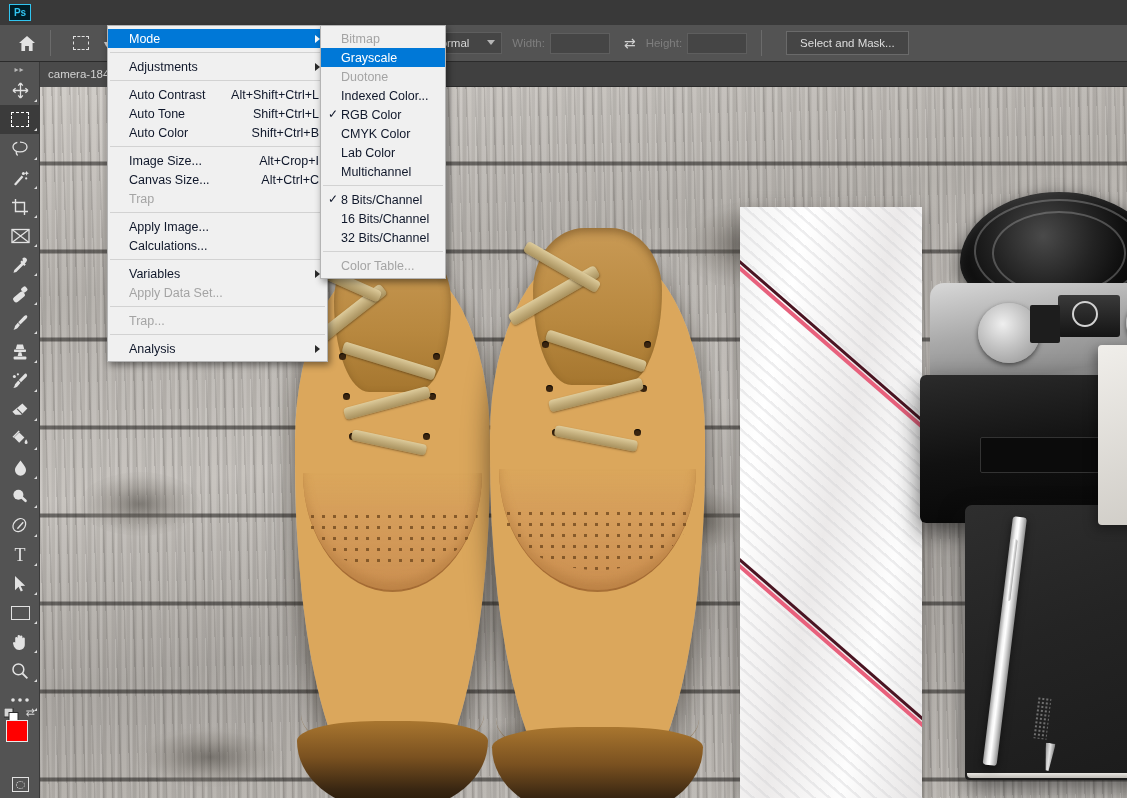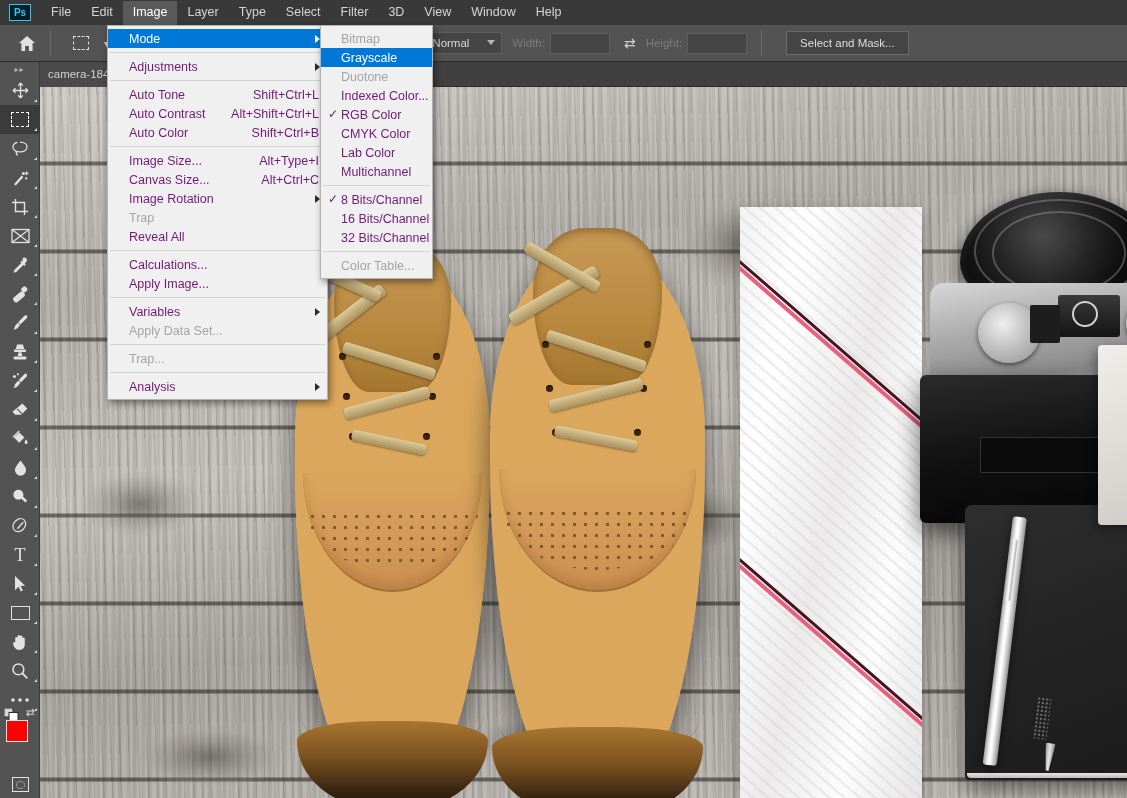--- a/index.html
+++ b/index.html
@@ -319,68 +319,55 @@
     position: absolute; left: 107px; top: 25px; width: 221px;
     background: #f0f0f0;
     border: 1px solid #b4b4b4;
     box-shadow: 2px 3px 7px rgba(0,0,0,0.45);
     padding: 3px 0;
     z-index: 60;
   }
   .mi {
     position: relative; height: 19px;
     display: flex; align-items: center;
-    font-size: 12.5px; color: #701a75;
+    font-size: 12.5px; color: #0f172a;
     padding-left: 21px; padding-right: 8px;
     white-space: nowrap;
   }
   .mi.hl { background: #0078d7; color: #ffffff; }
   .mi.disabled { color: #a4a4a4; }
   .mi .accel { margin-left: auto; font-size: 12.5px; }
   .mi .arrow {
     position: absolute; right: 7px; top: 6px;
     width: 0; height: 0;
     border-top: 4px solid transparent; border-bottom: 4px solid transparent;
     border-left: 5px solid #2b2b2b;
   }
   .mi.hl .arrow { border-left-color: #ffffff; }
   .mi .check { position: absolute; left: 7px; top: 2px; font-size: 12px; }
   .msep { height: 1px; background: #d2d2d2; margin: 4px 2px; }
 
   
   .submenu {
-    position: absolute; left: 320px; top: 25px; width: 113px;
+    position: absolute; left: 320px; top: 25px; width: 126px;
     background: #f0f0f0;
     border: 1px solid #b4b4b4;
     box-shadow: 2px 3px 7px rgba(0,0,0,0.45);
     padding: 3px 0;
     z-index: 70;
   }
   .submenu .mi { padding-left: 20px; }
 </style>
 </head>
 <body>
 
 <div id="app">
 
   <div class="menubar">
     <div class="ps-logo">Ps</div>
-    <div id="menubar-items" style="display:flex;align-items:center;">
-        <div class="menu-item">File</div>
-        <div class="menu-item">Edit</div>
-        <div class="menu-item active">Image</div>
-        <div class="menu-item">Layer</div>
-        <div class="menu-item">Type</div>
-        <div class="menu-item">Select</div>
-        <div class="menu-item">Filter</div>
-        <div class="menu-item">3D</div>
-        <div class="menu-item">View</div>
-        <div class="menu-item">Window</div>
-        <div class="menu-item">Help</div>
-      </div>
   </div>
 
   <div class="optionsbar">
 
     <div class="home-btn">
       <svg width="18" height="17" viewBox="0 0 18 17">
         <path d="M9 1 L17 8 L14.6 8 L14.6 16 L10.9 16 L10.9 11 L7.1 11 L7.1 16 L3.4 16 L3.4 8 L1 8 Z" fill="#e2e2e2"></path>
       </svg>
     </div>
 
@@ -731,56 +718,49 @@
         <span>Mode</span>
         <span class="arrow"></span>
       </div>
       <div class="msep"></div>
       <div class="mi">
         <span>Adjustments</span>
         <span class="arrow"></span>
       </div>
       <div class="msep"></div>
       <div class="mi">
+        <span>Auto Contrast</span>
+        <span class="accel">Alt+Shift+Ctrl+L</span>
+      </div>
+      <div class="mi">
         <span>Auto Tone</span>
         <span class="accel">Shift+Ctrl+L</span>
       </div>
       <div class="mi">
-        <span>Auto Contrast</span>
-        <span class="accel">Alt+Shift+Ctrl+L</span>
-      </div>
-      <div class="mi">
         <span>Auto Color</span>
         <span class="accel">Shift+Ctrl+B</span>
       </div>
       <div class="msep"></div>
       <div class="mi">
         <span>Image Size...</span>
-        <span class="accel">Alt+Type+I</span>
+        <span class="accel">Alt+Crop+I</span>
       </div>
       <div class="mi">
         <span>Canvas Size...</span>
         <span class="accel">Alt+Ctrl+C</span>
       </div>
-      <div class="mi">
-        <span>Image Rotation</span>
-        <span class="arrow"></span>
-      </div>
       <div class="mi disabled">
         <span>Trap</span>
       </div>
-      <div class="mi">
-        <span>Reveal All</span>
-      </div>
       <div class="msep"></div>
       <div class="mi">
+        <span>Apply Image...</span>
+      </div>
+      <div class="mi">
         <span>Calculations...</span>
-      </div>
-      <div class="mi">
-        <span>Apply Image...</span>
       </div>
       <div class="msep"></div>
       <div class="mi">
         <span>Variables</span>
         <span class="arrow"></span>
       </div>
       <div class="mi disabled">
         <span>Apply Data Set...</span>
       </div>
       <div class="msep"></div>

